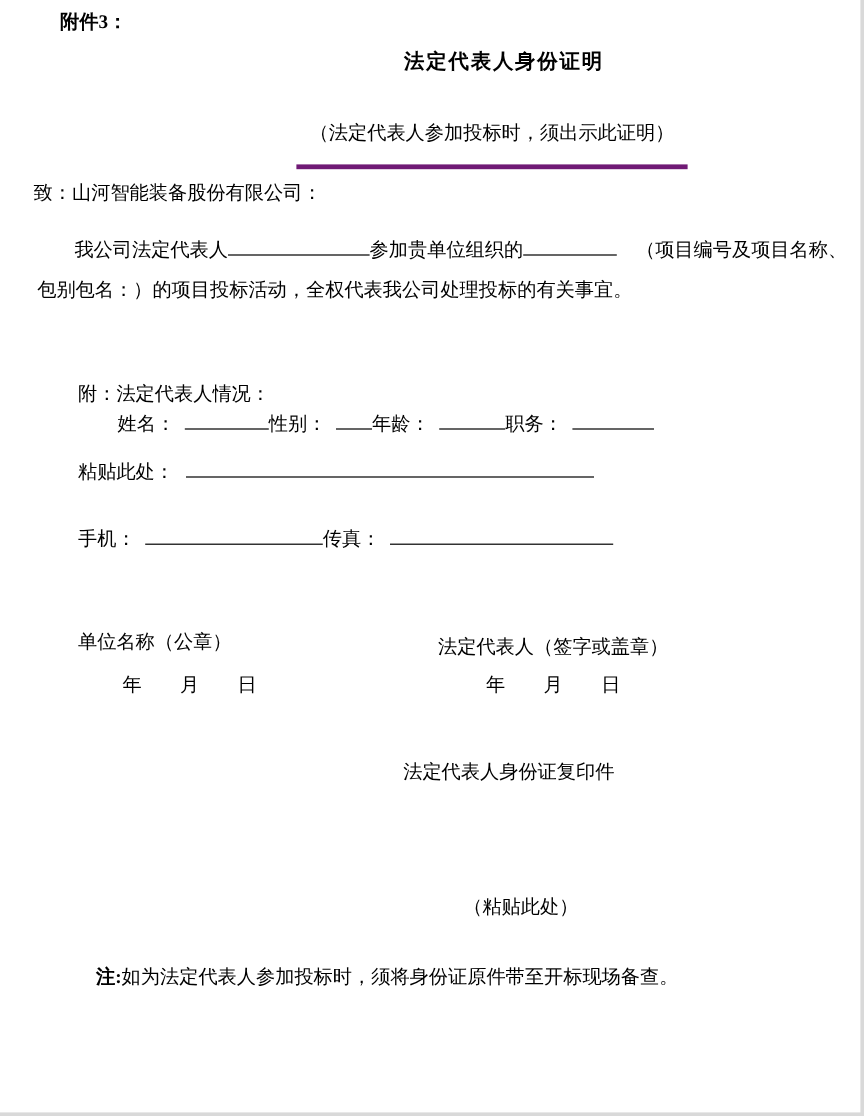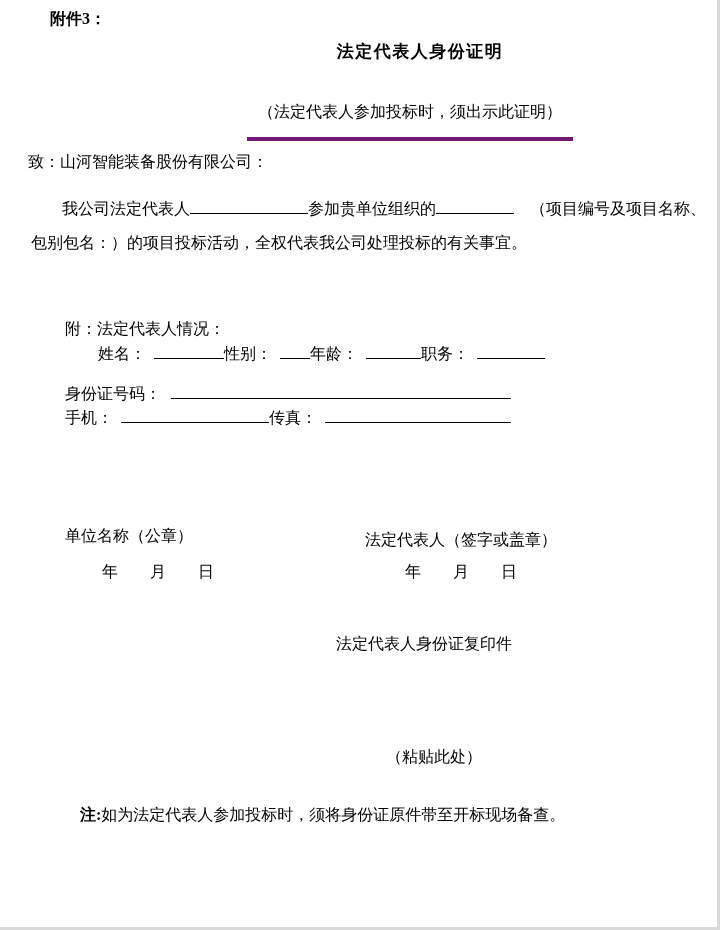--- a/index.html
+++ b/index.html
@@ -44,23 +44,23 @@
 <div class="abs" style="left:28px; top:152px;">致：山河智能装备股份有限公司：</div>
 
 <div class="abs" style="left:62px; top:199px;"><span>我公司法定代表人</span><span class="blank" style="width: 118px;"></span><span>参加贵单位组织的</span><span class="blank" style="width: 78px;"></span><span>　（项目编号及项目名称、</span></div>
 
 <div class="abs" style="left:31px; top:233px;">包别包名：）的项目投标活动，全权代表我公司处理投标的有关事宜。</div>
 
 <div class="abs" style="left:65px; top:319px;">附：法定代表人情况：</div>
 
 <div class="abs" style="left:51px; top:344px;margin-left:47px;"><span>姓名：</span><span class="blank" style="width: 70px; margin-left: 8px;"></span><span>性别：</span><span class="blank" style="width: 30px; margin-left: 8px;"></span><span>年龄：</span><span class="blank" style="width: 55px; margin-left: 8px;"></span><span>职务：</span><span class="blank" style="width: 68px; margin-left: 8px;"></span></div>
 
-<div class="abs" style="left:65px; top:384px;"><span>身份证号码：</span><span class="blank" style="width: 340px; margin-left: 10px;"></span></div>
+<div class="abs" style="left:65px; top:384px;"><span>粘贴此处：</span><span class="blank" style="width: 340px; margin-left: 10px;"></span></div>
 
-<div class="abs" style="left:65px; top:408px;"><span>手机：</span><span class="blank" style="width: 148px; margin-left: 8px;"></span><span>传真：</span><span class="blank" style="width: 186px; margin-left: 8px;"></span></div>
+<div class="abs" style="left:65px; top:440px;"><span>手机：</span><span class="blank" style="width: 148px; margin-left: 8px;"></span><span>传真：</span><span class="blank" style="width: 186px; margin-left: 8px;"></span></div>
 
 <div class="abs" style="left:65px; top:526px;">单位名称（公章）</div>
 <div class="abs" style="left:365px; top:514px;margin-top:16px;">法定代表人（签字或盖章）</div>
 
 <div class="abs" style="left:102px; top:562px;">年　　月　　日</div>
 <div class="abs" style="left:405px; top:562px;">年　　月　　日</div>
 
 <div class="abs centered" style="top:634px; padding-left:64px;">法定代表人身份证复印件</div>
 
 <div class="abs centered" style="top:747px; padding-left:74px;">（粘贴此处）</div>

